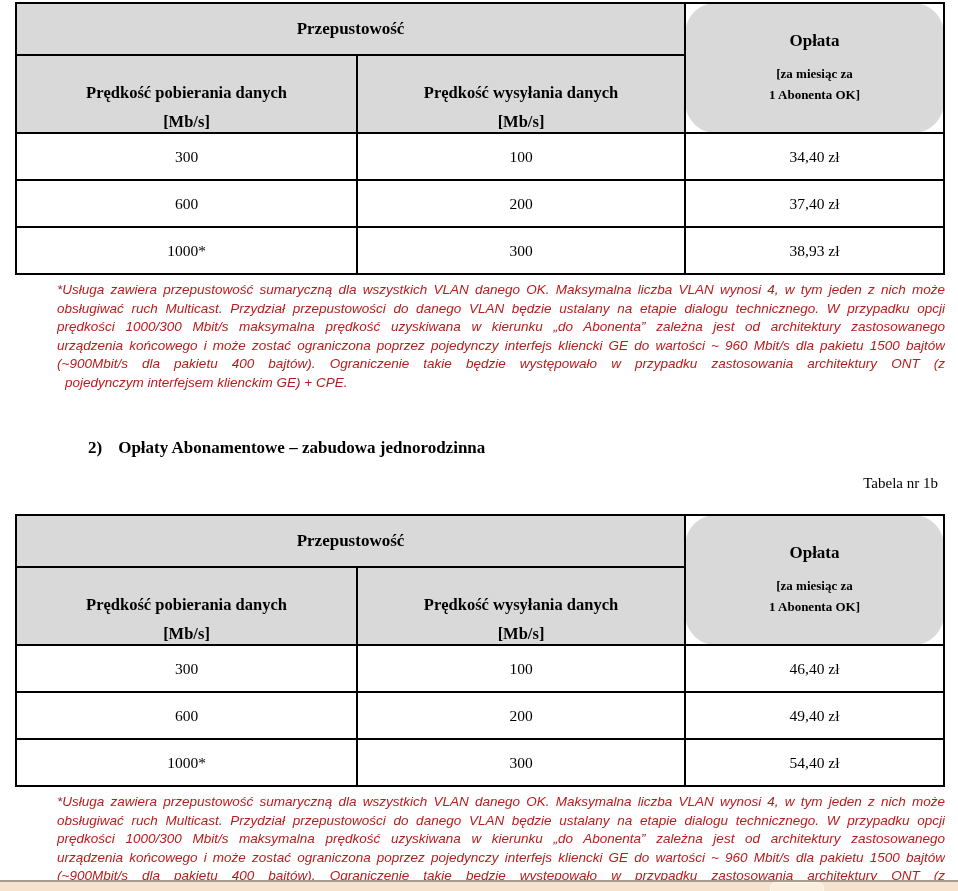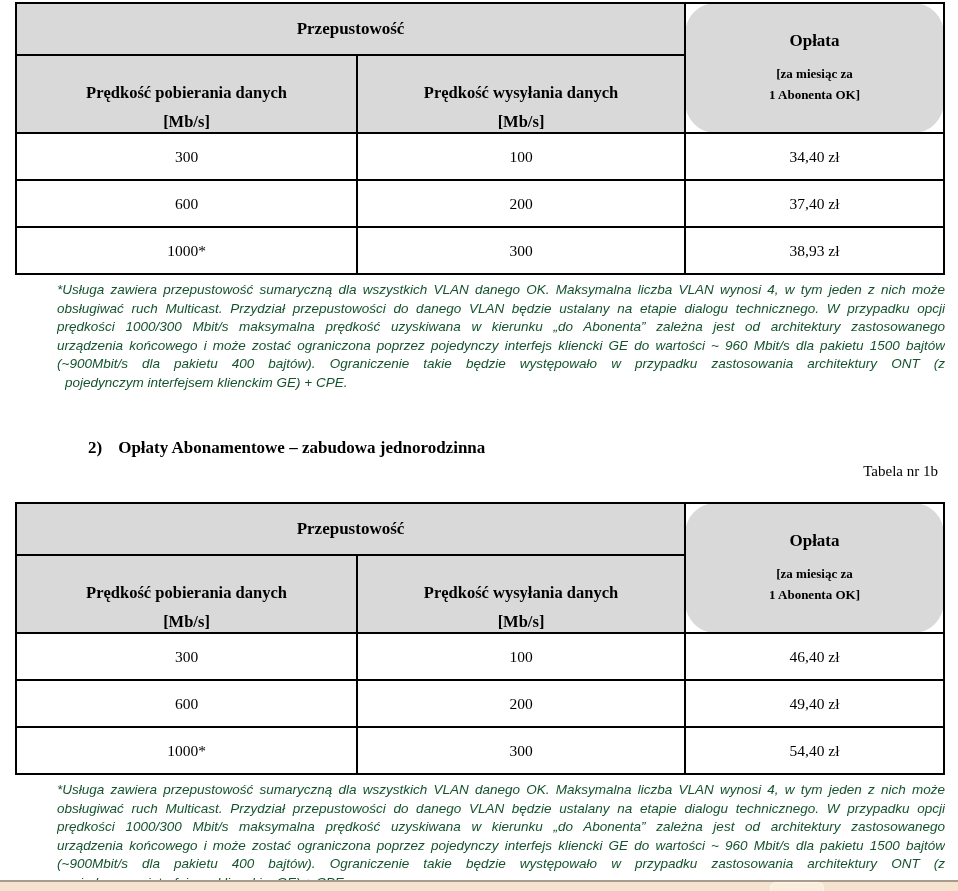--- a/index.html
+++ b/index.html
@@ -47,37 +47,37 @@
     font-weight: normal;
   }
 
   
   .footnote {
     margin: 6px 13px 0 57px;
     font-family: "Liberation Sans", sans-serif;
     font-style: italic;
     font-size: 13.5px;
     line-height: 18.5px;
-    color: #14532d;
+    color: #b91c1c;
   }
   .footnote .fn-line { text-align: justify; text-align-last: justify; white-space: nowrap; overflow: hidden; }
   .footnote .fn-line:last-child { text-align-last: left; margin-left: 8px; }
   .fn2 { margin-top: 6px; }
 
   
   .section-heading {
     margin: 45px 0 0 88px;
     font-weight: bold;
     font-size: 17px;
     line-height: 22px;
   }
   .section-heading .h-num { margin-right: 16px; }
 
   .table-label {
-    margin: 2px 20px 0 0;
+    margin: 14px 20px 0 0;
     text-align: right;
     font-size: 15px;
     line-height: 21px;
   }
 
   
   .bottom-bar {
     position: absolute;
     left: 0; right: 0; bottom: 0;
     height: 9px;

